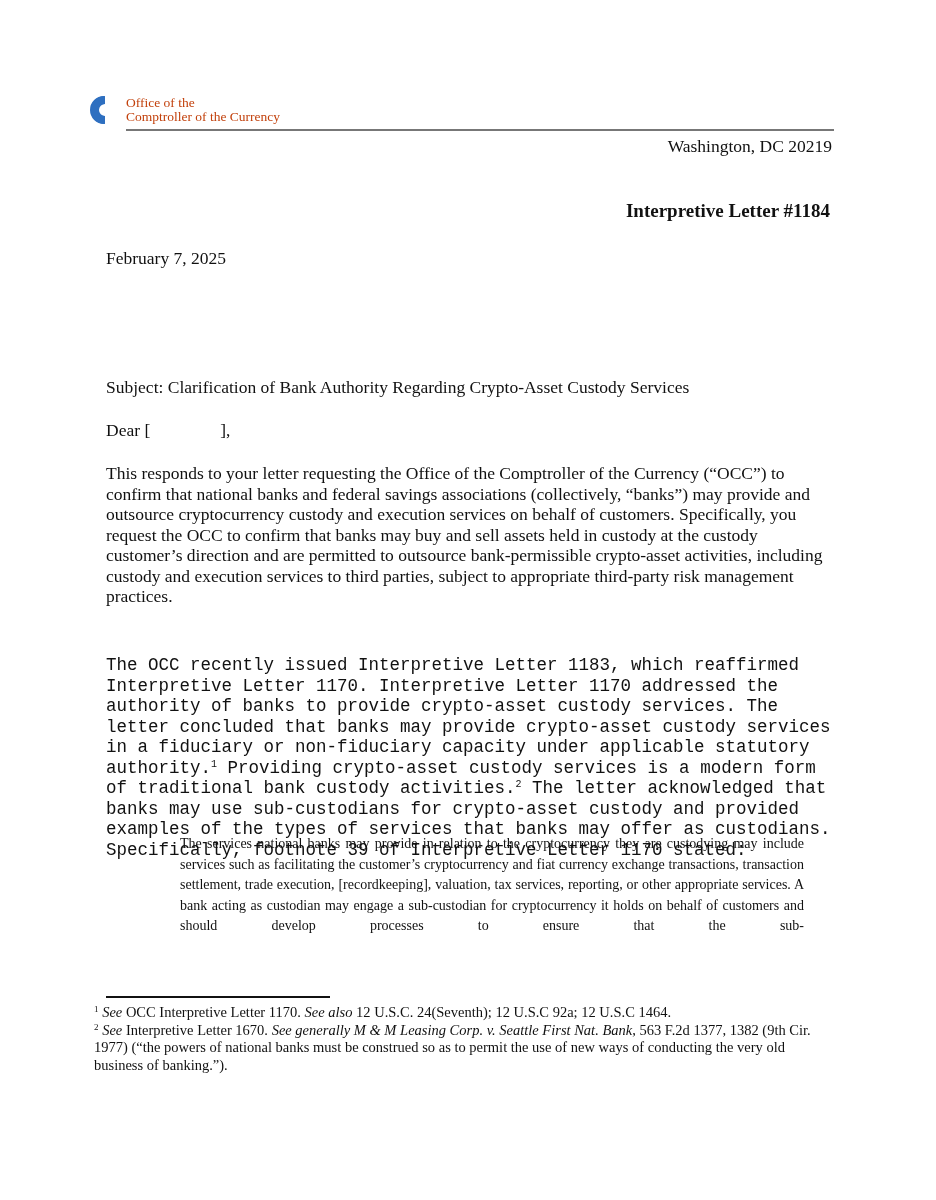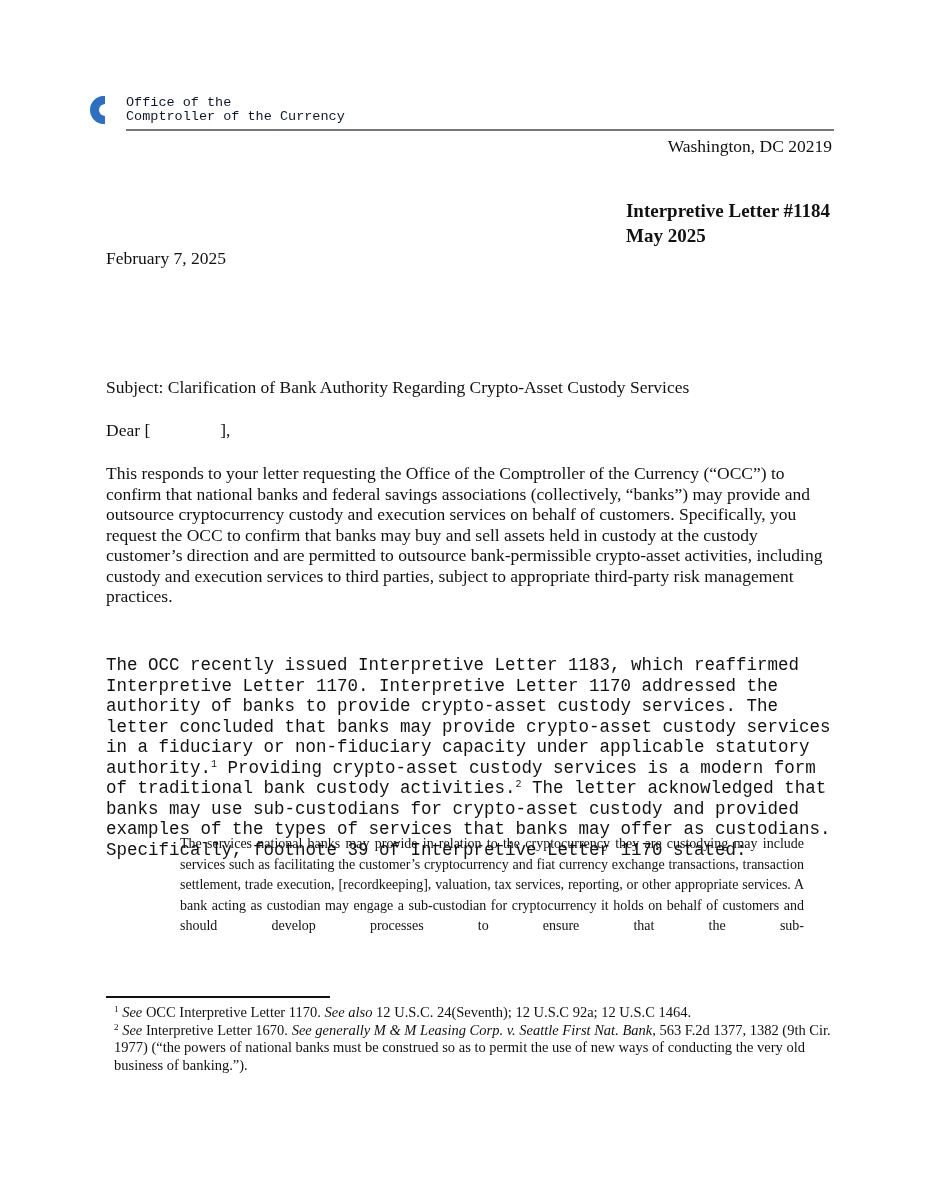--- a/index.html
+++ b/index.html
@@ -6,22 +6,22 @@
     body {
       width: 936px; height: 1200px; position: relative; overflow: hidden;
       font-family: "Liberation Serif", "DejaVu Serif", serif;
       color: #111111;
     }
     .logo {
       position: absolute; left: 90px; top: 94px; display: flex; align-items: center;
     }
     .logo-mark { width: 30px; height: 32px; margin-right: 6px; }
     .logo-text {
-      font-family: Liberation Mono, monospace;
-      font-size: 13.5px; line-height: 14px; color: #0f172a;
+      font-family: Liberation Serif, serif;
+      font-size: 13.5px; line-height: 14px; color: #c2410c;
     }
     .header-rule {
       position: absolute; left: 126px; top: 129px; width: 708px; height: 2px; background: #777777;
     }
     .address {
       position: absolute; right: 104px; top: 136px; font-size: 17.5px; line-height: 20px;
     }
     .letter-title {
       position: absolute; right: 106px; top: 198px; font-size: 19px; font-weight: bold;
       text-align: left; line-height: 25px;
@@ -35,21 +35,21 @@
     }
     .p1 { top: 463px; }
     .p2 { top: 655px; font-family: Liberation Mono, monospace; }
     .quote {
       position: absolute; left: 172px; width: 624px; top: 826px;
       font-size: 14px; line-height: 20.5px; text-align: justify; text-align-last: justify; margin: 8px;
     }
     sup { font-size: 10px; line-height: 0; vertical-align: 6px; }
     .fn-rule { position: absolute; left: 106px; top: 996px; width: 224px; height: 1.5px; background: #111; }
     .footnotes {
-      position: absolute; left: 114px; width: 728px; top: 1004px; font-size: 14.5px; line-height: 17.5px;
+      position: absolute; left: 94px; width: 728px; top: 1004px; font-size: 14.5px; line-height: 17.5px;
     }
     .fn { margin: 0; }
     .fn sup { font-size: 9px; vertical-align: 5px; }
     i { font-style: italic; }
   </style>
 </head>
 <body>
 
 <div class="logo">
   <svg class="logo-mark" viewBox="0 0 30 32">
@@ -60,21 +60,20 @@
     <div>Office of the</div>
     <div>Comptroller of the Currency</div>
   </div>
 </div>
 <div class="header-rule"></div>
 
 <div class="address">Washington, DC 20219</div>
 
 <div class="letter-title">
   <div>Interpretive Letter #1184</div>
-  <div>May 2025</div>
 </div>
 
 <div class="date">February 7, 2025</div>
 
 <div class="subject">Subject: Clarification of Bank Authority Regarding Crypto-Asset Custody Services</div>
 
 <div class="salutation">Dear [                ],</div>
 
 <p class="para p1">This responds to your letter requesting the Office of the Comptroller of the Currency (“OCC”) to confirm that national banks and federal savings associations (collectively, “banks”) may provide and outsource cryptocurrency custody and execution services on behalf of customers. Specifically, you request the OCC to confirm that banks may buy and sell assets held in custody at the custody customer’s direction and are permitted to outsource bank-permissible crypto-asset activities, including custody and execution services to third parties, subject to appropriate third-party risk management practices.</p>
 

